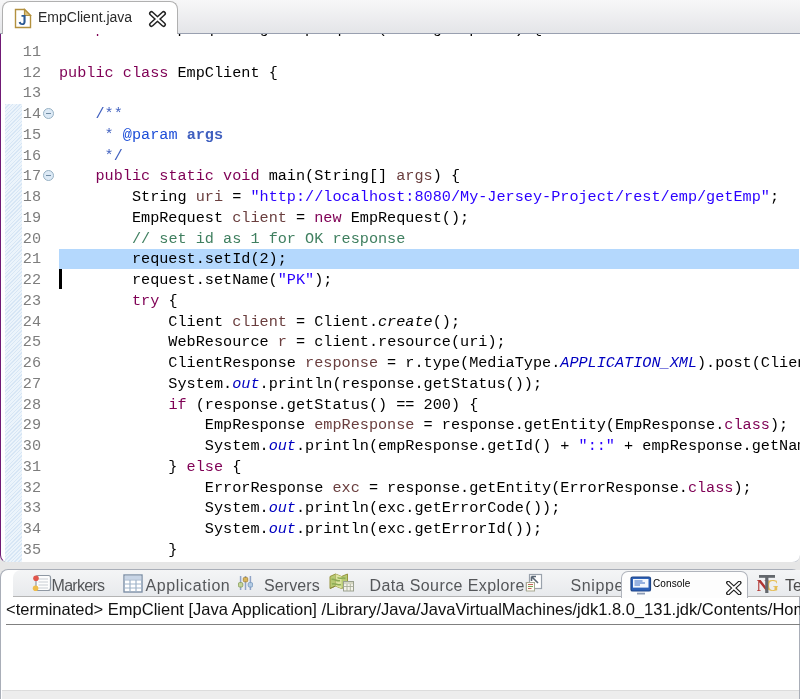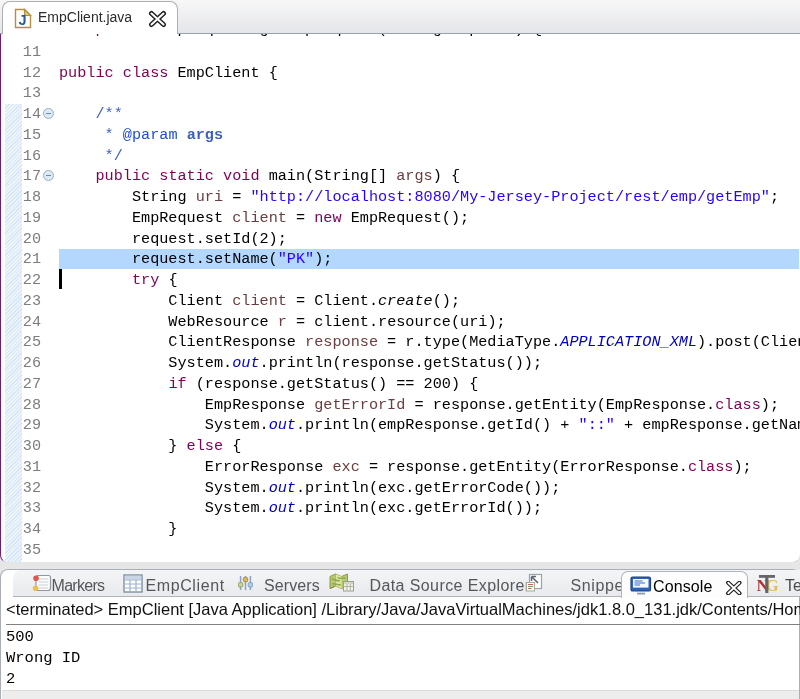--- a/index.html
+++ b/index.html
@@ -75,29 +75,30 @@
     <div class="fold" style="top:137.3px;"></div>
     <div id="code">
 <span class="k">public class</span> EmpClient {
 
     <span class="j">/**</span>
     <span class="j"> * <span class="jt">@param</span> <span class="jb">args</span></span>
     <span class="j"> */</span>
     <span class="k">public static void</span> main(String[] <span class="v">args</span>) {
         String <span class="v">uri</span> = <span class="s">"http://localhost:8080/My-Jersey-Project/rest/emp/getEmp"</span>;
         EmpRequest <span class="v">client</span> = <span class="k">new</span> EmpRequest();
+        <span class="c">// set id as 1 for OK response</span>
         request.setId(2);
         request.setName(<span class="s">"PK"</span>);
         <span class="k">try</span> {
             Client <span class="v">client</span> = Client.<span class="sm">create</span>();
             WebResource <span class="v">r</span> = client.resource(uri);
             ClientResponse <span class="v">response</span> = r.type(MediaType.<span class="sf">APPLICATION_XML</span>).post(ClientResponse.class, request);
             System.<span class="sf">out</span>.println(response.getStatus());
             <span class="k">if</span> (response.getStatus() == 200) {
-                EmpResponse <span class="v">getErrorId</span> = response.getEntity(EmpResponse.<span class="k">class</span>);
+                EmpResponse <span class="v">empResponse</span> = response.getEntity(EmpResponse.<span class="k">class</span>);
                 System.<span class="sf">out</span>.println(empResponse.getId() + <span class="s">"::"</span> + empResponse.getName());
             } <span class="k">else</span> {
                 ErrorResponse <span class="v">exc</span> = response.getEntity(ErrorResponse.<span class="k">class</span>);
                 System.<span class="sf">out</span>.println(exc.getErrorCode());
                 System.<span class="sf">out</span>.println(exc.getErrorId());
             }</div>
   </div>
 
   <div id="topbar">
     <div id="tab1">
@@ -127,21 +128,21 @@
           <circle cx="3.6" cy="14.2" r="2.8" fill="#eebd4a"></circle>
         </svg>
         <span class="tx" style="left:18.5px;letter-spacing:-0.7px;">Markers</span>
         </div>
       <div class="ptab" style="left:108px;">
         <svg class="ic" width="20" height="19" viewBox="0 0 20 19" style="left:2px;">
           <rect x="1" y="1" width="18" height="17" fill="#fff" stroke="#7d8fa6" stroke-width="1.4"></rect>
           <rect x="1.8" y="1.8" width="16.4" height="3.8" fill="#c8d5e6"></rect>
           <path d="M1 6 H19 M1 10 H19 M1 14 H19 M7 6 V18 M13 6 V18" stroke="#9fb3c9" stroke-width="1.2"></path>
         </svg>
-        <span class="tx" style="left:24.5px;letter-spacing:0.6px;">EmpClient</span>
+        <span class="tx" style="left:24.5px;letter-spacing:0.6px;">Application</span>
         </div>
       <div class="ptab" style="left:224px;">
         <svg class="ic" width="15" height="17" viewBox="0 0 15 17" style="left:1px;">
           <path d="M2.6 2 V16 M7.5 2 V16 M12.4 2 V16" stroke="#90a3c6" stroke-width="1.5"></path>
           <rect x="0.4" y="8.6" width="4.4" height="4.4" rx="1.2" fill="#c6d49a" stroke="#8aa05e" stroke-width="0.9"></rect>
           <rect x="5.3" y="3.4" width="4.4" height="4.4" rx="1.2" fill="#d9b65a" stroke="#a8853a" stroke-width="0.9"></rect>
           <rect x="10.2" y="8.6" width="4.4" height="4.4" rx="1.2" fill="#b3cbe4" stroke="#7b9cc0" stroke-width="0.9"></rect>
         </svg>
         <span class="tx" style="left:27px;letter-spacing:0.1px;">Servers</span>
         </div>
@@ -167,39 +168,36 @@
         </svg>
         <span class="tx" style="left:26.5px;letter-spacing:0.6px;margin-left:19px;">Snippets</span>
         </div>
       <div id="ctab">
         <svg style="position:absolute;left:8px;top:4px;" width="22" height="19" viewBox="0 0 22 19">
           <rect x="1" y="1" width="19.5" height="14" rx="1.6" fill="#2e62b8" stroke="#1e4587" stroke-width="1.2"></rect>
           <rect x="3" y="3" width="15.5" height="8.6" fill="#f4f8fd"></rect>
           <path d="M4.5 5 H12.5 M4.5 7 H15 M4.5 9 H10" stroke="#3a6cc4" stroke-width="1.2"></path>
           <path d="M7 17.6 H15" stroke="#8d9cb5" stroke-width="1.8"></path>
         </svg>
-        <span style="position:absolute;left:31px;top:6px;font-size:16px;letter-spacing:0.1px;color:#000;">Console</span>
+        <span style="position:absolute;left:31px;top:6px;font-size:10px;letter-spacing:0.1px;color:#000;">Console</span>
         <svg style="position:absolute;left:104px;top:9px;" width="16" height="14" viewBox="0 0 16 14">
           <path d="M2.2 1.8 L13.4 12.2 M13.4 1.8 L2.2 12.2" stroke="#1a1a1a" stroke-width="4.2" stroke-linecap="round"></path>
           <path d="M2.2 1.8 L13.4 12.2 M13.4 1.8 L2.2 12.2" stroke="#fdfdfd" stroke-width="1.9" stroke-linecap="round"></path>
         </svg>
       </div>
       <div class="ptab" style="left:744px;">
         <svg class="ic" width="21" height="20" viewBox="0 0 21 20" style="top:4px;left:0px;">
           <text x="-0.5" y="17" font-family="Liberation Serif" font-size="17" font-weight="bold" fill="#b03430">N</text>
           <text x="8.5" y="17" font-family="Liberation Serif" font-size="17" font-weight="bold" fill="#e5bd55">G</text>
           <path d="M2 2.4 H18" stroke="#63676c" stroke-width="2.8"></path>
             <path d="M9.8 2.4 V19" stroke="#63676c" stroke-width="3.2"></path>
         </svg>
         <span class="tx" style="left:28px;color:#4a4a4a;">Test</span>
         </div>
     </div>
     <div id="ptitle">
         <span>&lt;terminated&gt; EmpClient [Java Application] /Library/Java/JavaVirtualMachines/jdk1.8.0_131.jdk/Contents/Home/bin/java</span>
       </div>
     <div id="phr"></div>
-    <div id="pout">500
-Wrong ID
-2</div>
     <div id="pscroll"></div>
   </div>
 
 </div>
 
 </body></html>

